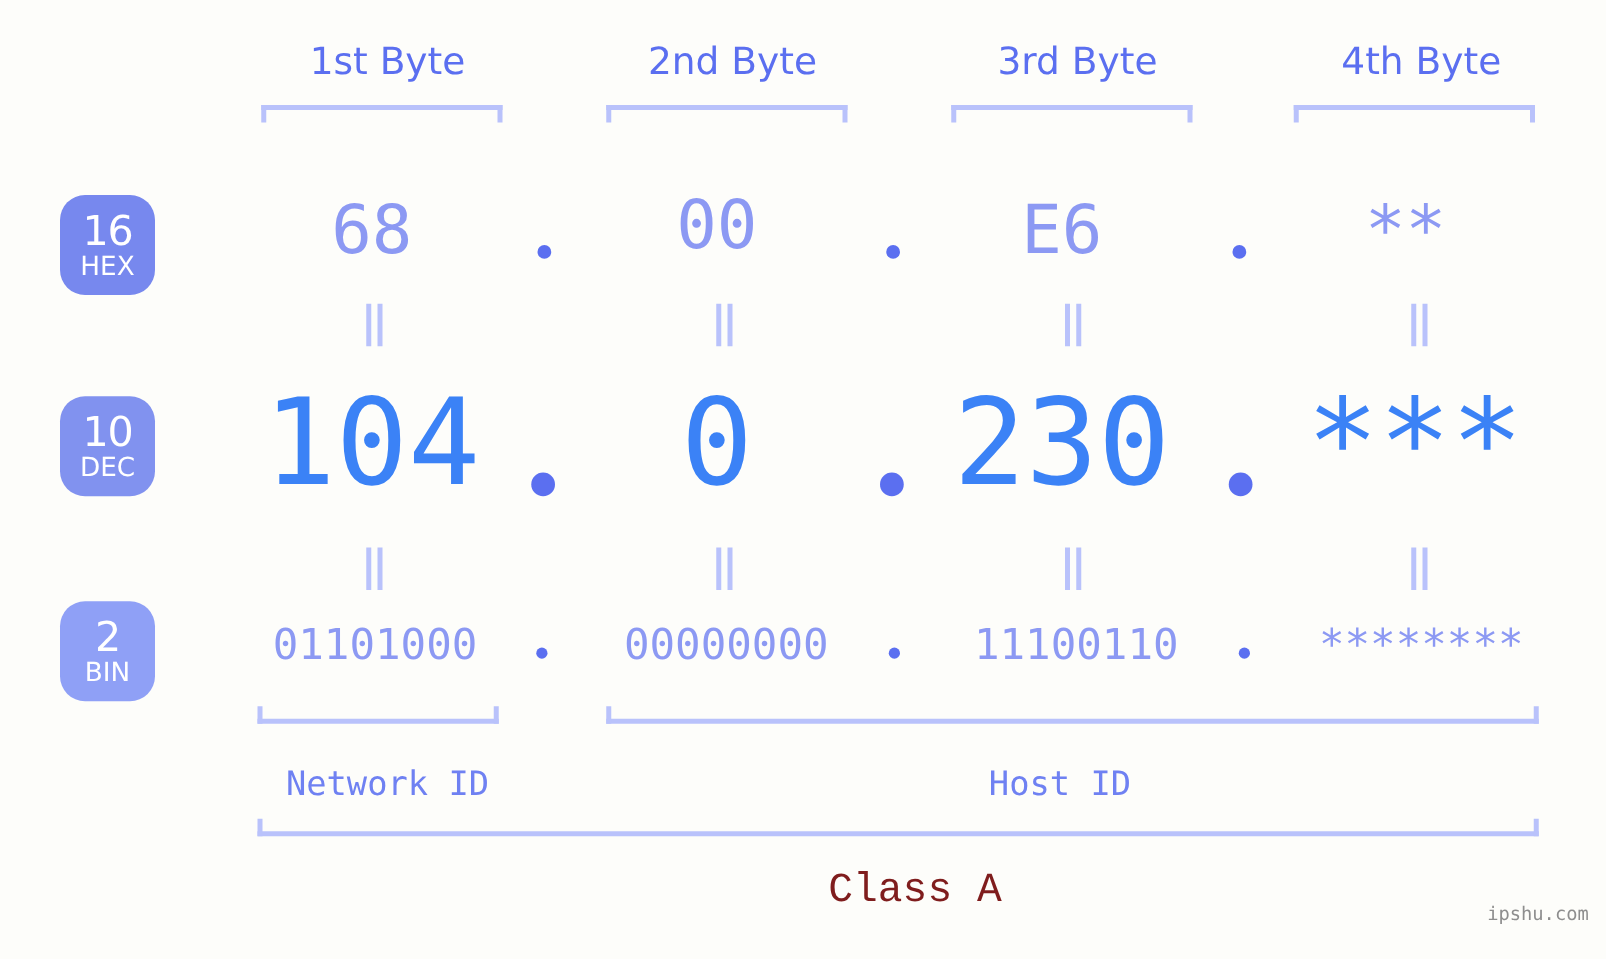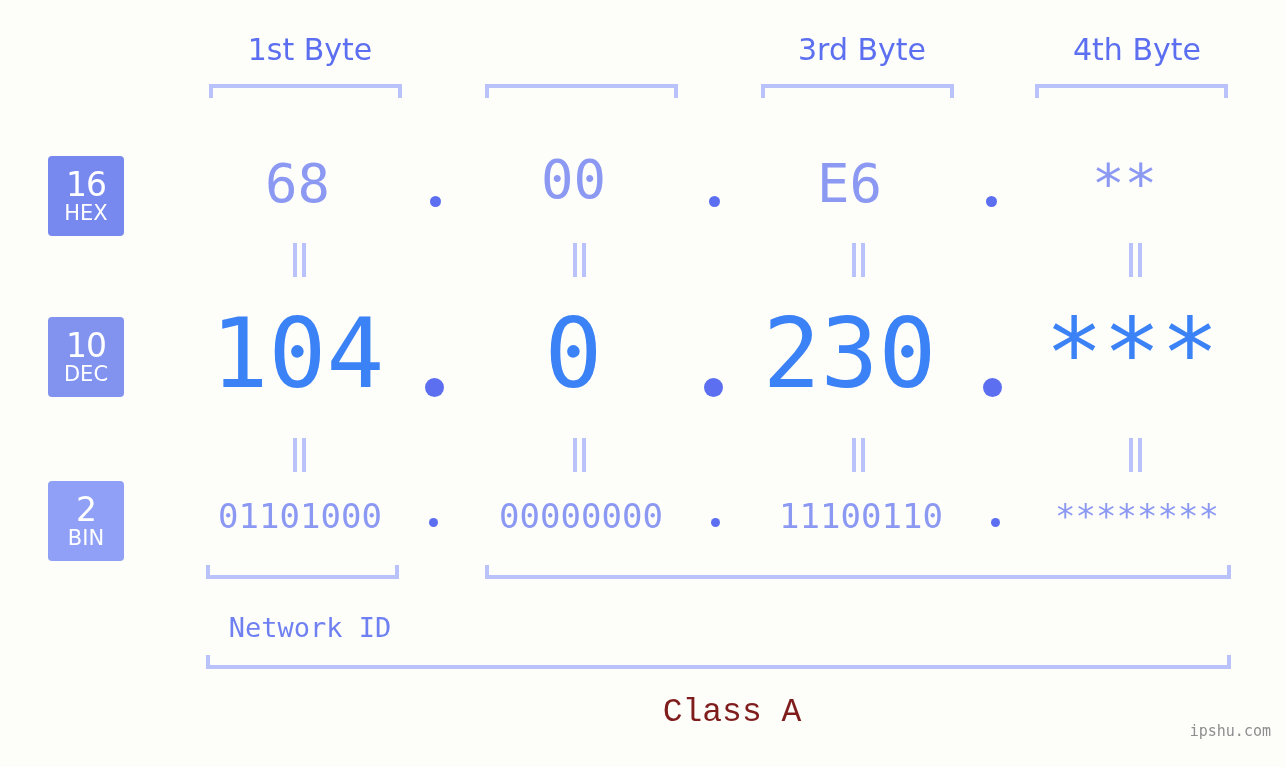--- a/index.html
+++ b/index.html
@@ -49,21 +49,21 @@
     border-right: 4px solid #b9c2fb;
     height: 14px;
   }
 
   
   .badge {
     position: absolute;
     left: 48px;
     width: 76px;
     height: 80px;
-    border-radius: 4px;
+    border-radius: 20px;
     color: #ffffff;
     display: flex;
     flex-direction: column;
     align-items: center;
     justify-content: center;
     line-height: 1;
   }
   .badge .num {
     font-family: "DejaVu Sans", sans-serif;
     font-size: 33px;
@@ -139,20 +139,21 @@
     color: #8e8e8e;
     letter-spacing: 0px;
   }
 </style>
 </head>
 <body>
 
 <div id="stage">
 
   <div class="byte-head" style="left:190px;">1st Byte</div>
+  <div class="byte-head" style="left:466px;">2nd Byte</div>
   <div class="byte-head" style="left:742px;">3rd Byte</div>
   <div class="byte-head" style="left:1017px;">4th Byte</div>
 
   <div class="bracket-down" style="left:209px;  top:84px; width:193px;"></div>
   <div class="bracket-down" style="left:485px;  top:84px; width:193px;"></div>
   <div class="bracket-down" style="left:761px;  top:84px; width:193px;"></div>
   <div class="bracket-down" style="left:1035px; top:84px; width:193px;"></div>
 
   <div class="badge" style="top:156px; background:#7788ee;">
     <span class="num">16</span>
@@ -227,20 +228,21 @@
   <div class="val" style="left:1022px; top:496px; width:230px; font-size:34px;">********</div>
 
   <div class="dot" style="left:429px;  top:518px; width:9px; height:9px;"></div>
   <div class="dot" style="left:711px;  top:518px; width:9px; height:9px;"></div>
   <div class="dot" style="left:991px;  top:518px; width:9px; height:9px;"></div>
 
   <div class="bracket-up" style="left:206px; top:565px; width:193px;"></div>
   <div class="bracket-up" style="left:485px; top:565px; width:746px;"></div>
 
   <div class="idlabel" style="left:190px; top:612px; width:240px;">Network ID</div>
+  <div class="idlabel" style="left:728px; top:612px; width:240px;">Host ID</div>
 
   <div class="bracket-up" style="left:206px; top:655px; width:1025px;"></div>
 
   <div class="classlabel" style="left:612px; top:694px; width:240px;">Class A</div>
 
   <div class="watermark">ipshu.com</div>
 
 </div>
 
 </body></html>

